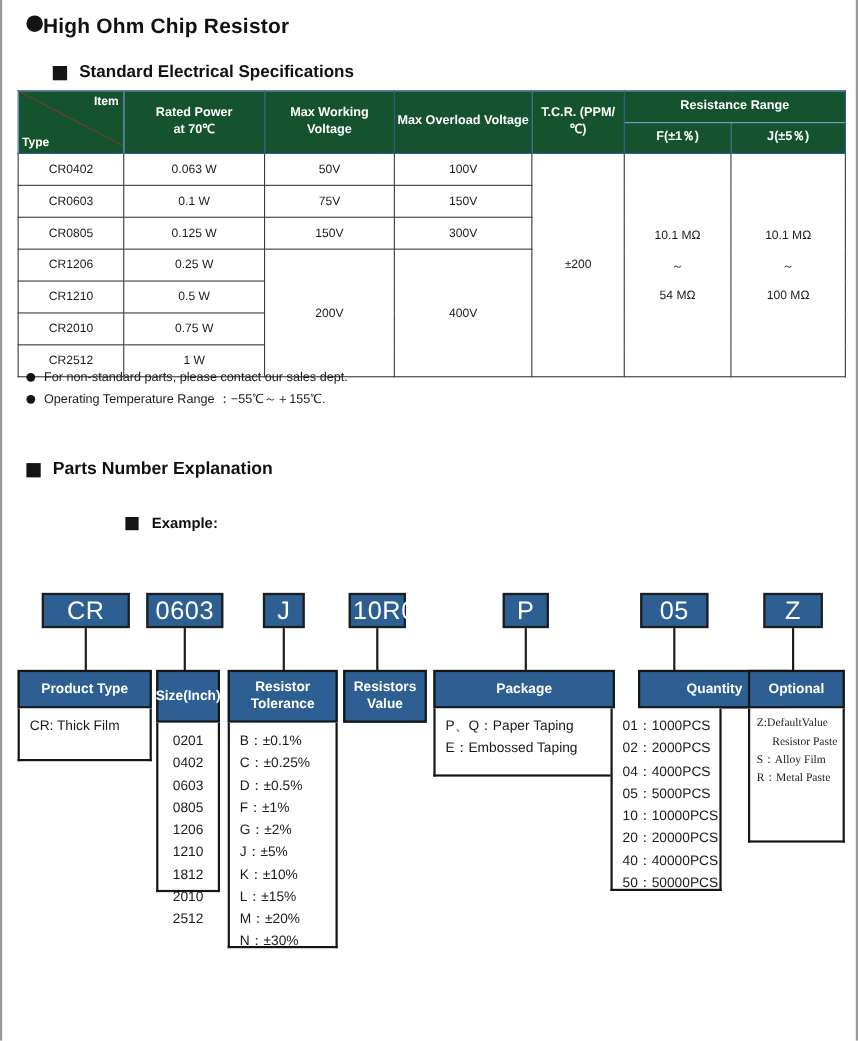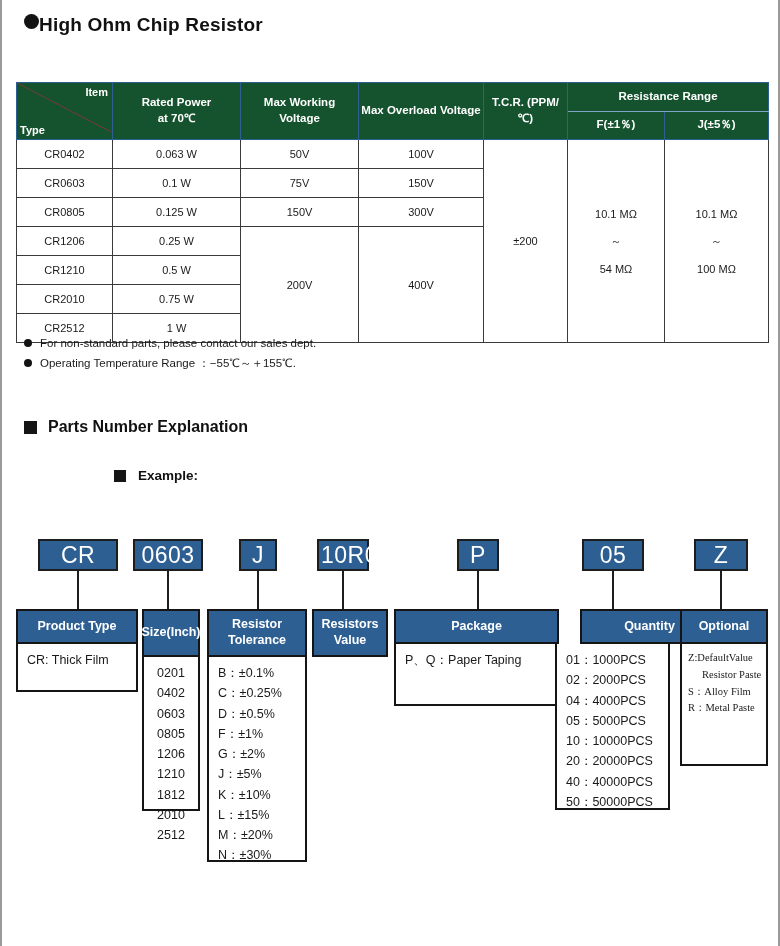--- a/index.html
+++ b/index.html
@@ -147,20 +147,24 @@
 </head>
 <body>
 
 <div class="page">
 
   <div class="h1-row">
     <span class="bullet-circle"></span>
     <span class="h1-text">High Ohm Chip Resistor</span>
   </div>
 
+  <div class="h2-row">
+    <span class="bullet-square"></span>
+    <span class="h2-text">Standard Electrical Specifications</span>
+  </div>
 
   <div class="spec-wrap">
     <table class="spec">
       <colgroup>
         <col style="width:96px">
           <col style="width:128px">
           <col style="width:118px">
         <col style="width:125px">
           <col style="width:84px">
           <col style="width:97px">
@@ -320,24 +324,25 @@
   </div>
 
   <div class="lblhead" style="left:310px;top:609px;width:76px;height:48px;flex-direction:column;">
     <div>Resistors</div>
     <div>Value</div>
   </div>
 
   <div class="lblhead" style="left:392px;top:609px;width:165px;height:35px;">Package</div>
   <div class="lblbody left" style="left:392px;top:644px;width:165px;height:62px;">
     <div class="row">P、Q：Paper Taping</div>
+    <div class="row">E：Embossed Taping</div>
   </div>
 
   <div class="lblhead" style="left:578px;top:609px;width:139px;height:35px;">Quantity</div>
-  <div class="lblbody left" style="left:553px;top:644px;width:115px;height:166px;">
+  <div class="lblbody left" style="left:553px;top:644px;width:101px;height:166px;">
     <div class="row">01：1000PCS</div>
     <div class="row">02：2000PCS</div>
     <div class="row">04：4000PCS</div>
     <div class="row">05：5000PCS</div>
     <div class="row">10：10000PCS</div>
     <div class="row">20：20000PCS</div>
     <div class="row">40：40000PCS</div>
     <div class="row">50：50000PCS</div>
   </div>
 

